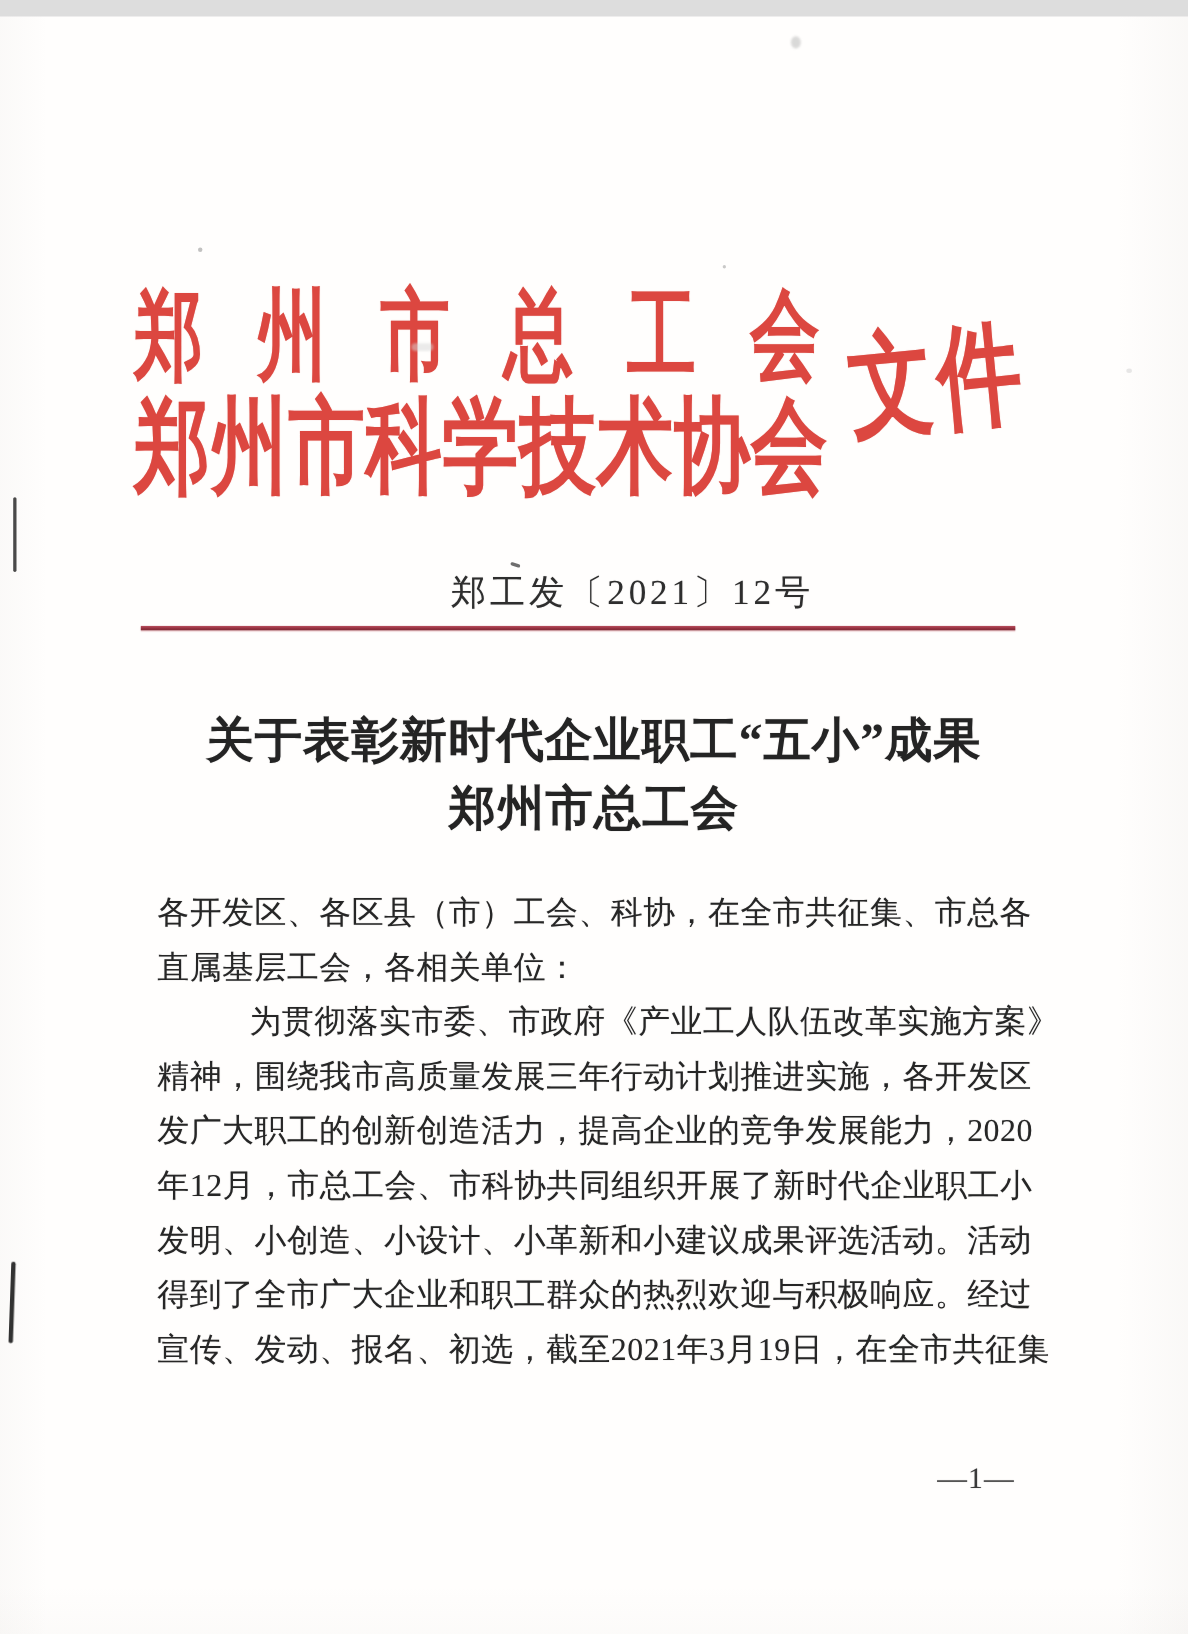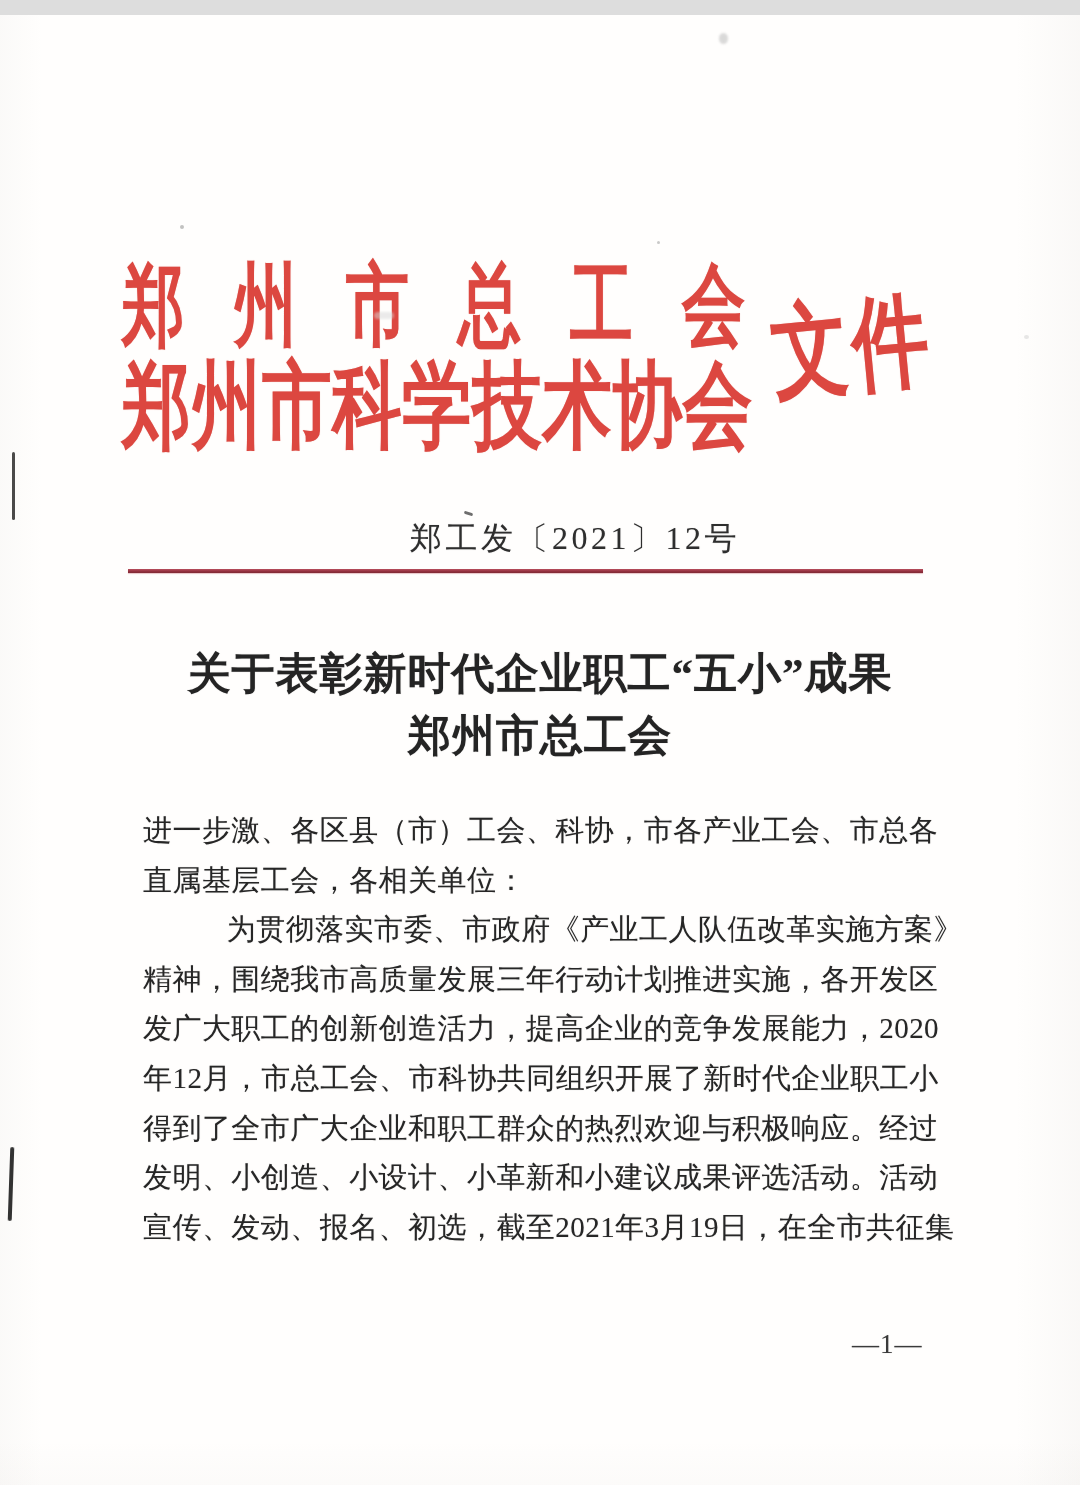--- a/index.html
+++ b/index.html
@@ -97,28 +97,28 @@
   <div class="org2">郑州市科学技术协会</div>
   <div class="doctype">文件</div>
 
   <div class="docnum">郑工发〔2021〕12号</div>
   <div class="redrule"></div>
 
   <div class="title1">关于表彰新时代企业职工“五小”成果</div>
   <div class="title2">郑州市总工会</div>
 
   <div class="bodytext">
-    <div class="bline">进一步激、各区县（市）工会、科协，市各产业工会、市总各</div>
+    <div class="bline">各开发区、各区县（市）工会、科协，在全市共征集、市总各</div>
     <div class="bline">直属基层工会，各相关单位：</div>
     <div class="bline indent">为贯彻落实市委、市政府《产业工人队伍改革实施方案》</div>
     <div class="bline">精神，围绕我市高质量发展三年行动计划推进实施，各开发区</div>
     <div class="bline">发广大职工的创新创造活力，提高企业的竞争发展能力，2020</div>
     <div class="bline">年12月，市总工会、市科协共同组织开展了新时代企业职工小</div>
+    <div class="bline">发明、小创造、小设计、小革新和小建议成果评选活动。活动</div>
     <div class="bline">得到了全市广大企业和职工群众的热烈欢迎与积极响应。经过</div>
-    <div class="bline">发明、小创造、小设计、小革新和小建议成果评选活动。活动</div>
     <div class="bline">宣传、发动、报名、初选，截至2021年3月19日，在全市共征集</div>
   </div>
 
   <div class="pagenum">—1—</div>
 
   <div class="art a-line1"></div>
   <div class="art a-line2"></div>
   <div class="art a-tick"></div>
   <div class="art a-speck1"></div>
   <div class="art a-dot1"></div>

